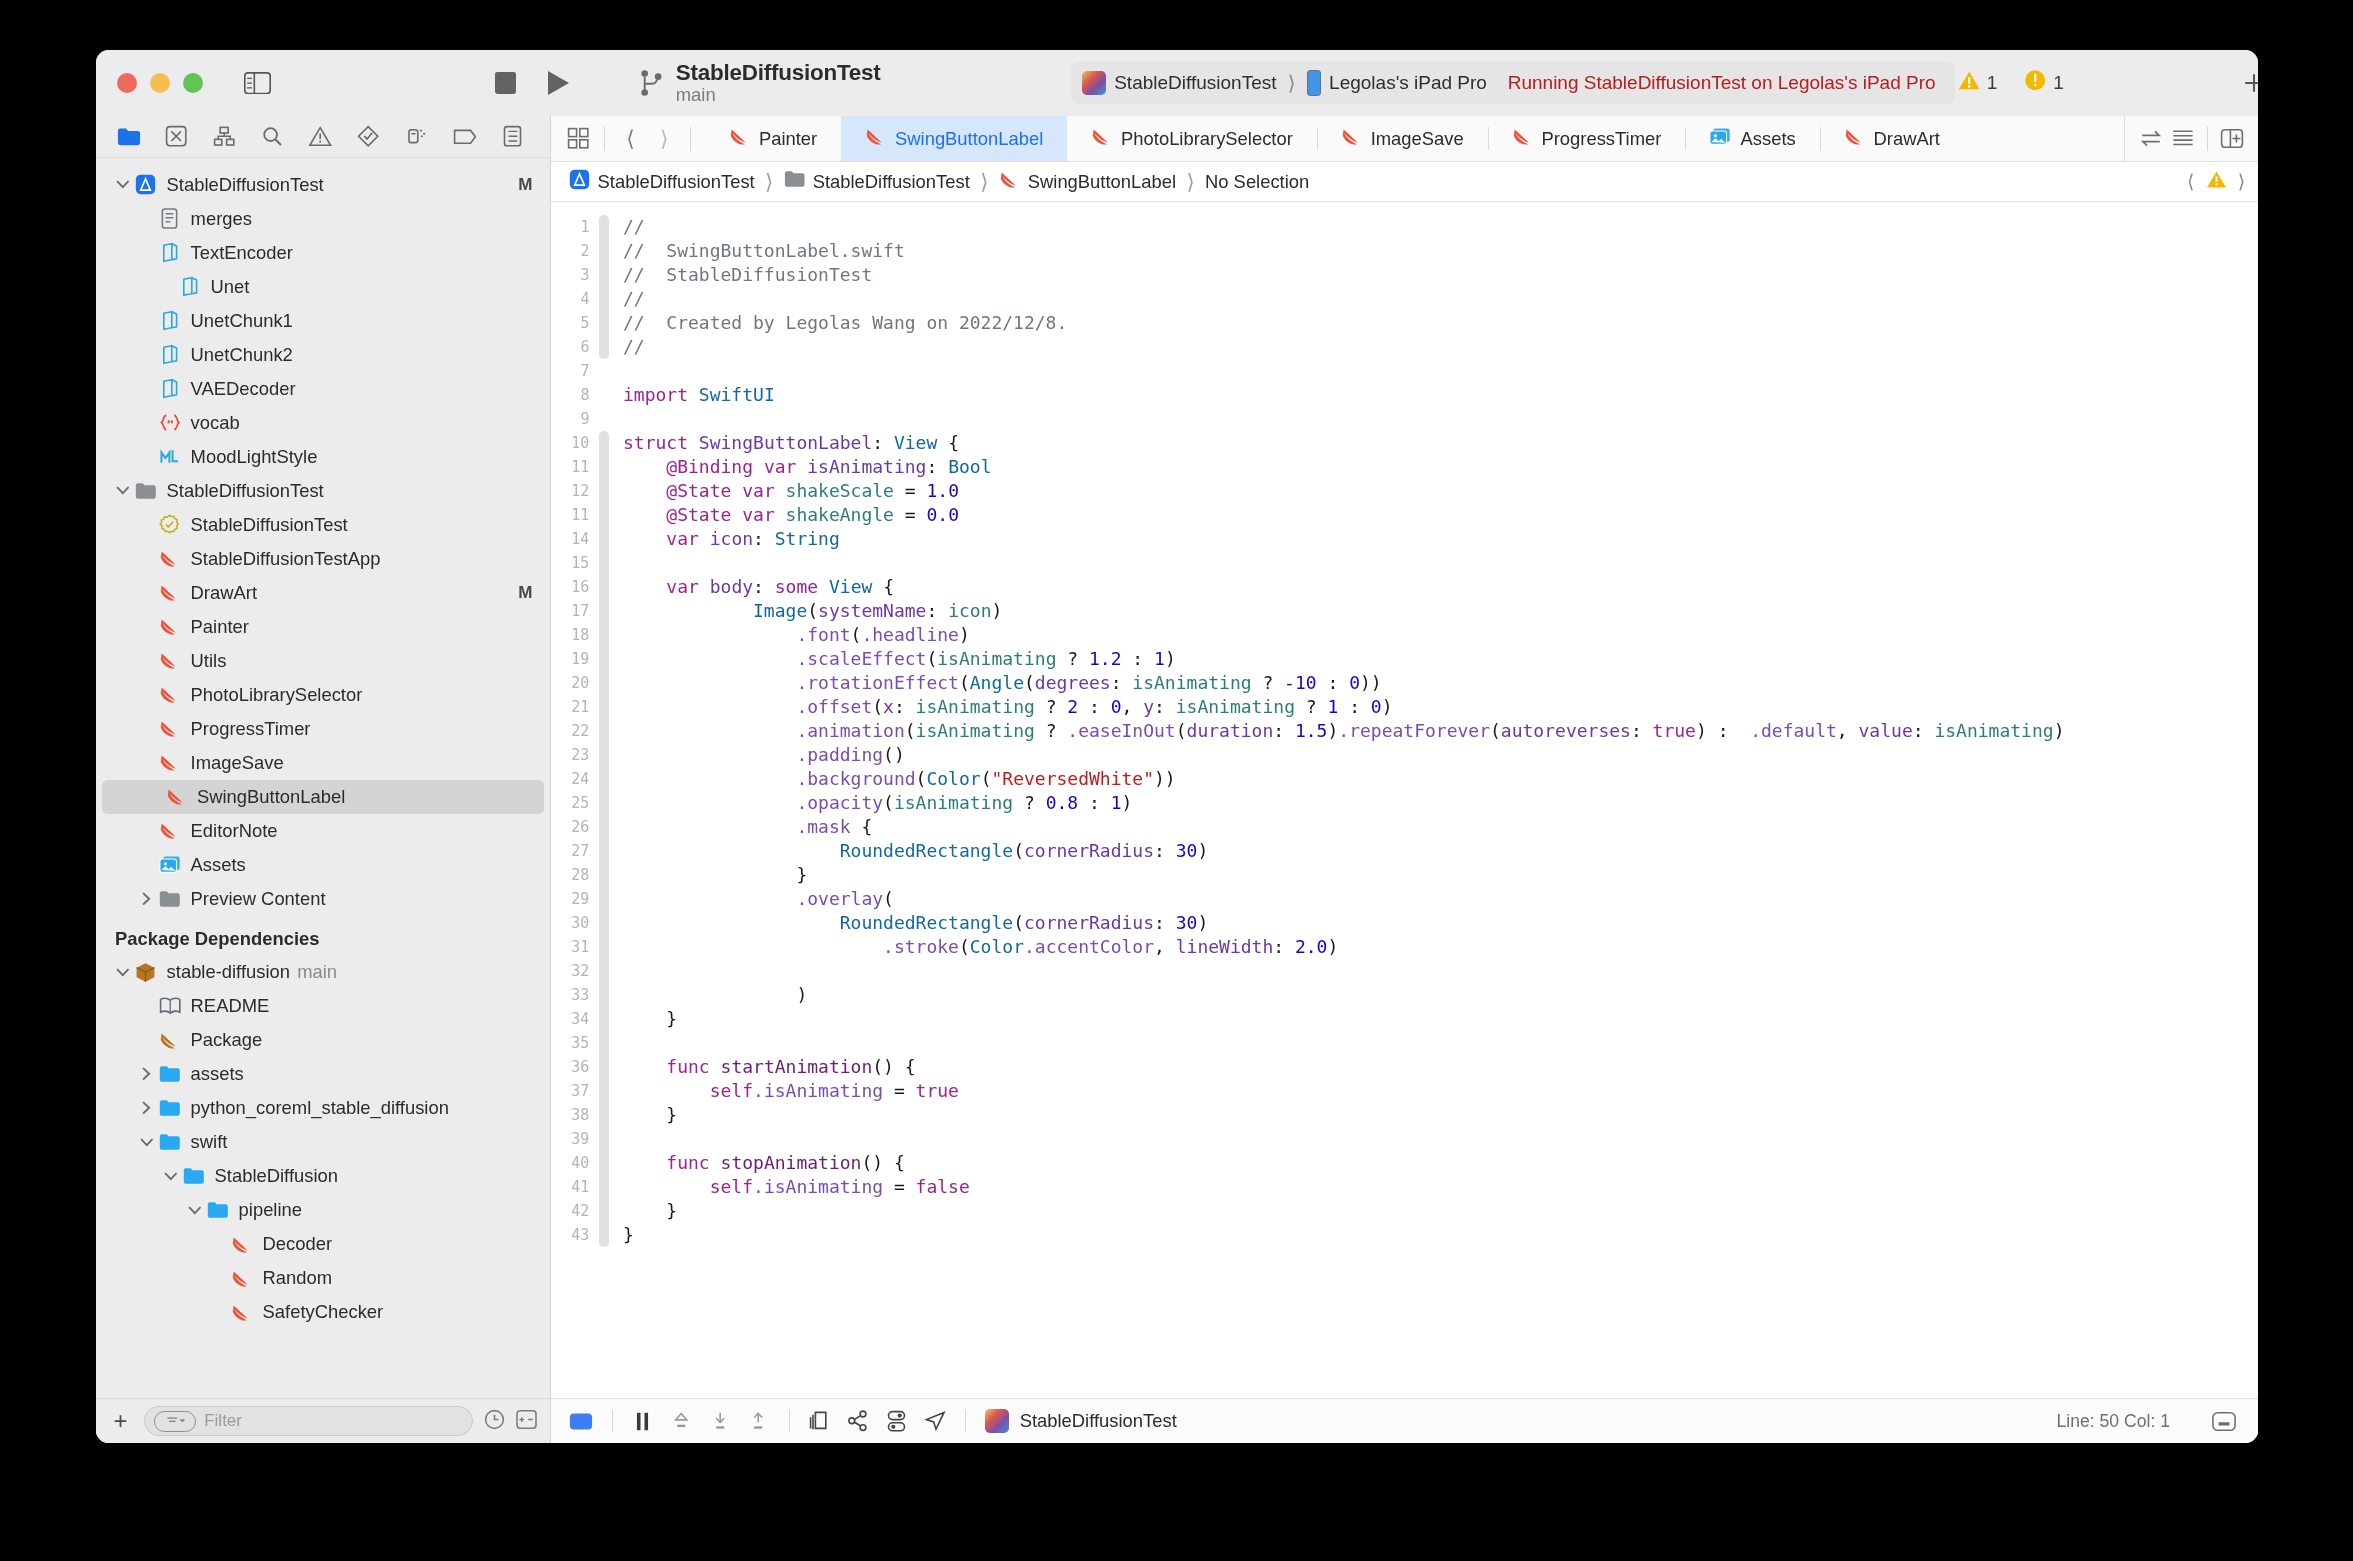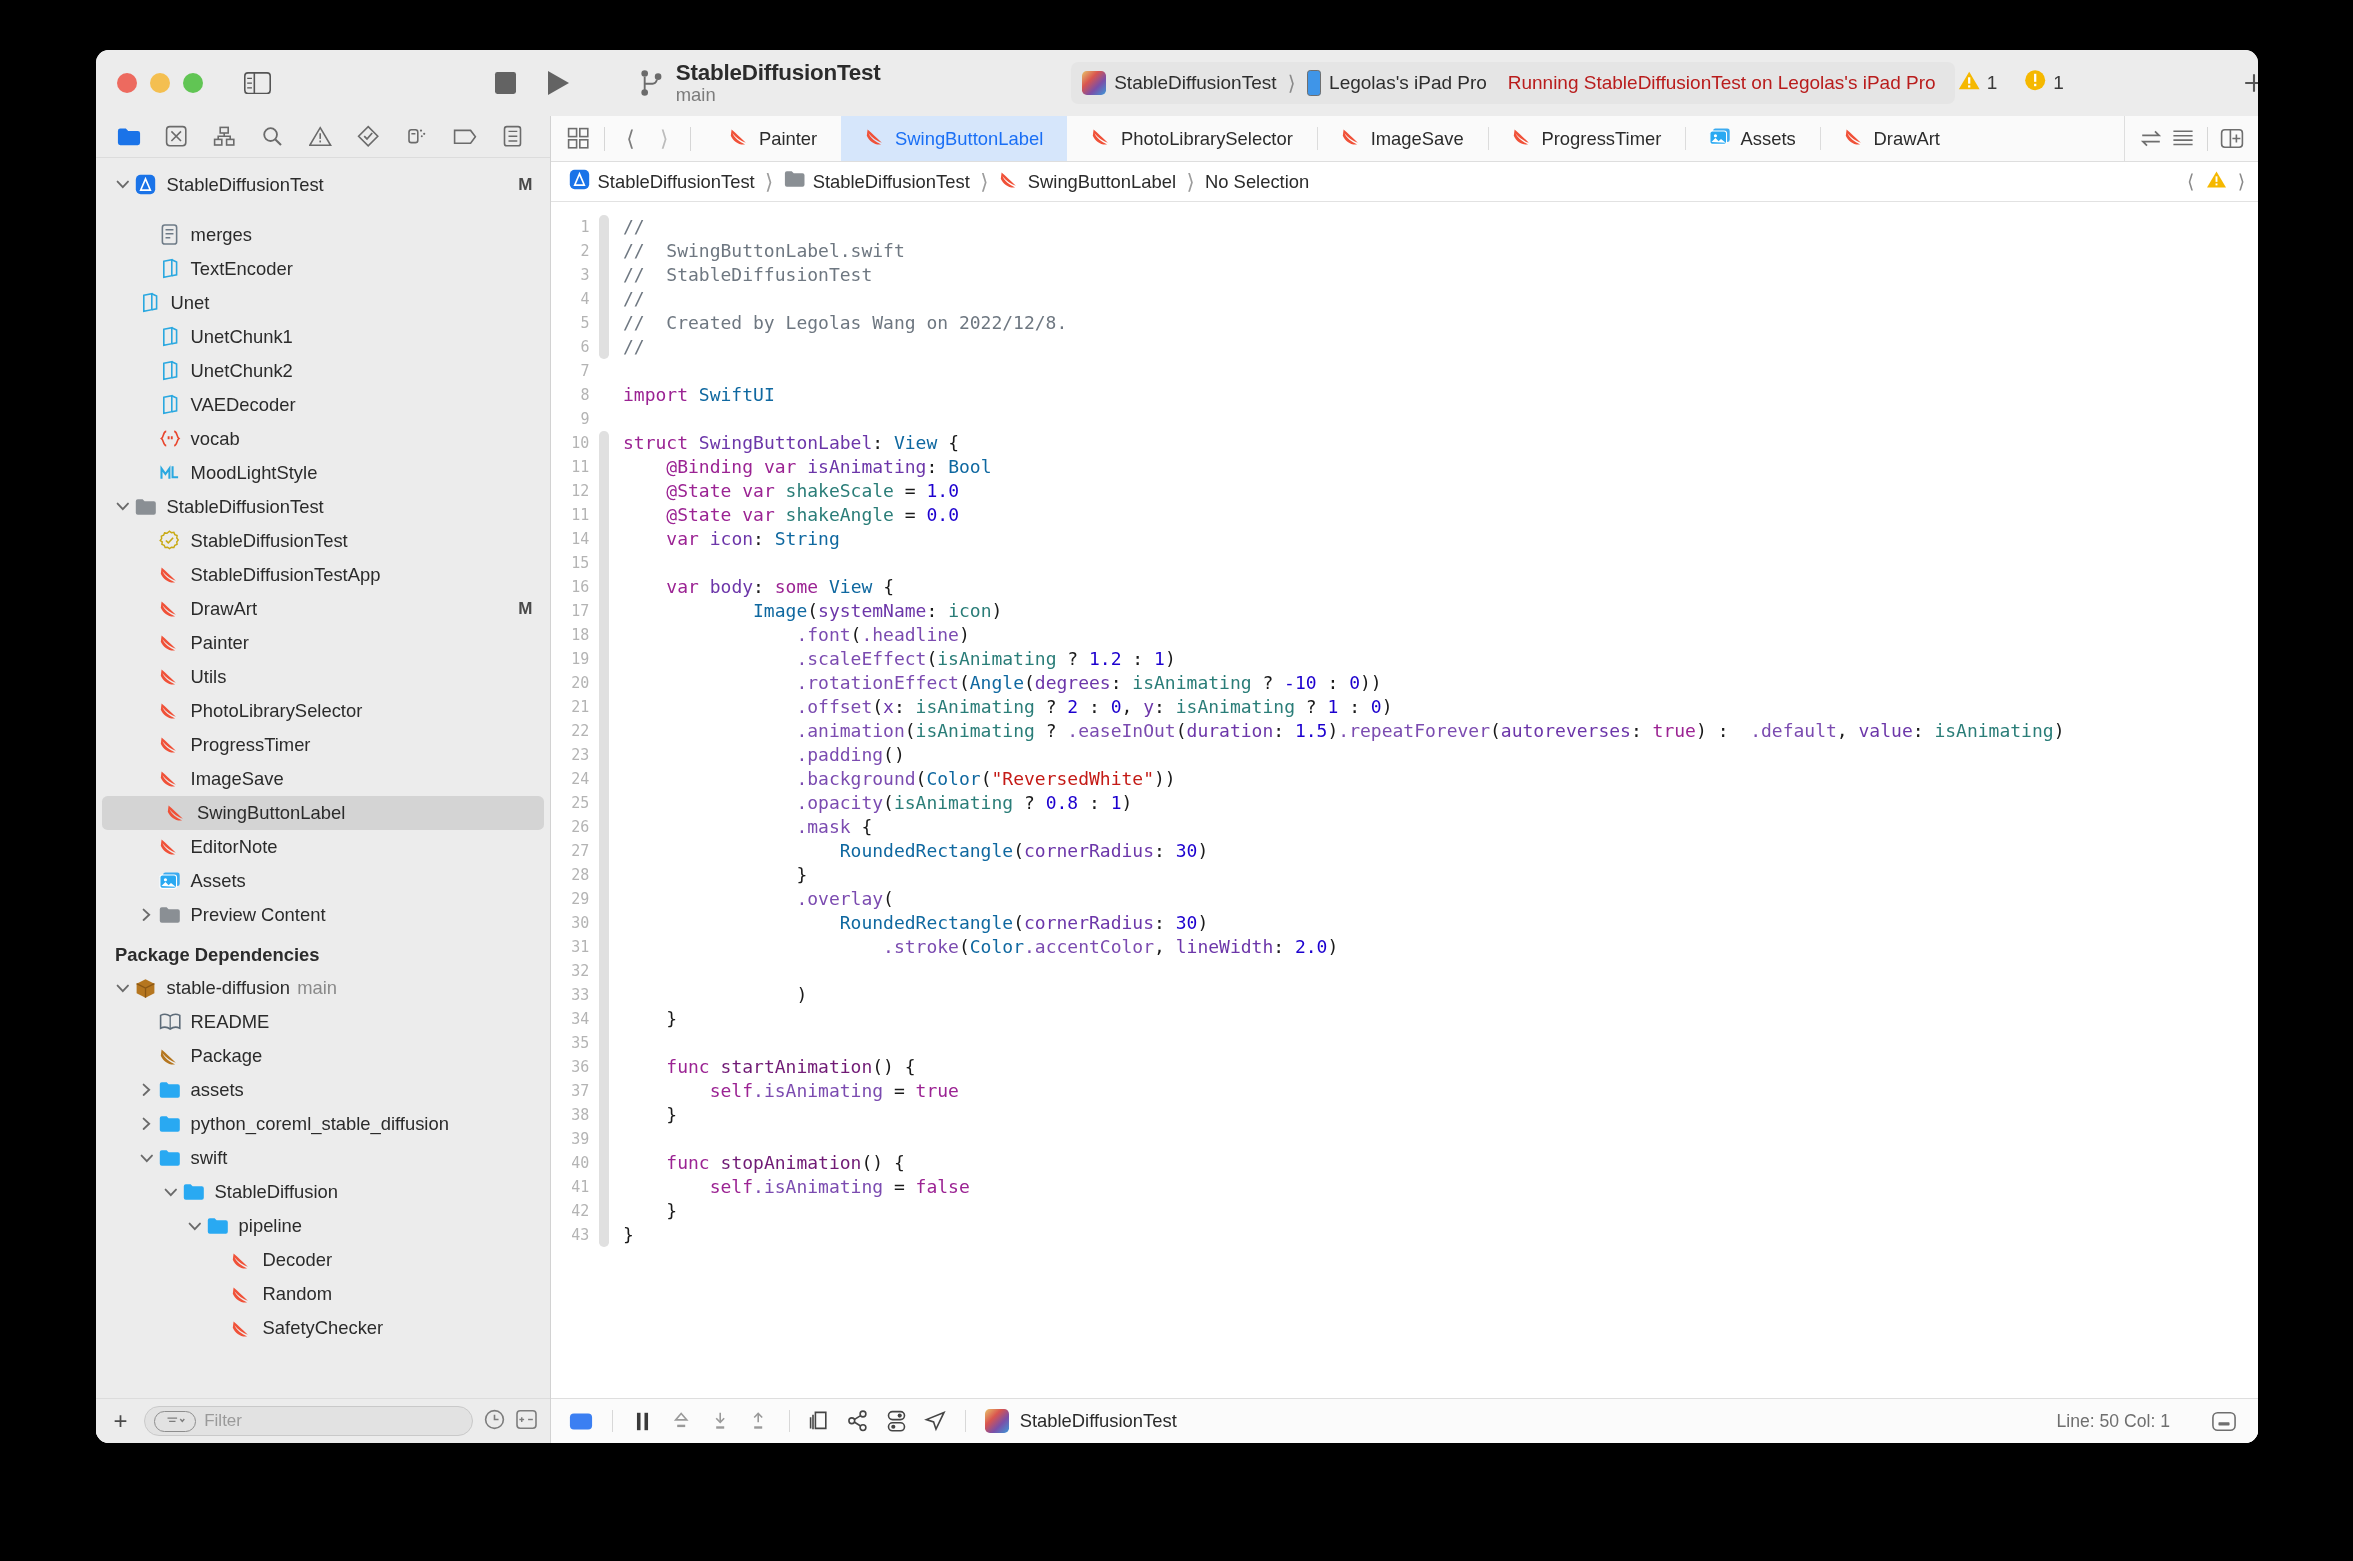--- a/index.html
+++ b/index.html
@@ -386,21 +386,21 @@
             </span>
             <span class="ico">
               <svg width="21" height="21" viewBox="0 0 26 26">
                 <rect x="1" y="1" width="24" height="24" rx="6" fill="#1a73e8"></rect>
                 <path d="M13 6 L19 20 H7 Z" fill="none" stroke="#fff" stroke-width="2"></path>
               </svg>
             </span>
             <span class="lbl">StableDiffusionTest</span>
             <span class="mflag">M</span>
           </div>
-          <div class="row" style="padding-left:40px;margin-top:16px;">
+          <div class="row" style="padding-left:40px;">
             <span class="tw"></span>
             <span class="ico">
               <svg width="19" height="21" viewBox="0 0 24 26">
                 <rect x="3" y="1" width="18" height="24" rx="3" fill="none" stroke="#6e7b87" stroke-width="2"></rect>
                 <line x1="7" y1="7" x2="17" y2="7" stroke="#6e7b87" stroke-width="1.8"></line>
                 <line x1="7" y1="12" x2="17" y2="12" stroke="#6e7b87" stroke-width="1.8"></line>
                 <line x1="7" y1="17" x2="13" y2="17" stroke="#6e7b87" stroke-width="1.8"></line>
               </svg>
             </span>
             <span class="lbl">merges</span>
@@ -408,21 +408,21 @@
           <div class="row" style="padding-left:40px;">
             <span class="tw"></span>
             <span class="ico">
               <svg width="22.4" height="21" viewBox="0 0 28 26">
                 <path d="M6 4 L16 2 L16 22 L6 24 Z" fill="none" stroke="#2aa8e0" stroke-width="2"></path>
                 <path d="M16 2 L22 5 L22 21 L16 22" fill="none" stroke="#2aa8e0" stroke-width="2"></path>
               </svg>
             </span>
             <span class="lbl">TextEncoder</span>
           </div>
-          <div class="row" style="padding-left:20px;">
+          <div class="row" style="padding-left:60px;">
             <span class="tw"></span>
             <span class="ico">
               <svg width="22.4" height="21" viewBox="0 0 28 26">
                 <path d="M6 4 L16 2 L16 22 L6 24 Z" fill="none" stroke="#2aa8e0" stroke-width="2"></path>
                 <path d="M16 2 L22 5 L22 21 L16 22" fill="none" stroke="#2aa8e0" stroke-width="2"></path>
               </svg>
             </span>
             <span class="lbl">Unet</span>
           </div>
           <div class="row" style="padding-left:40px;">

